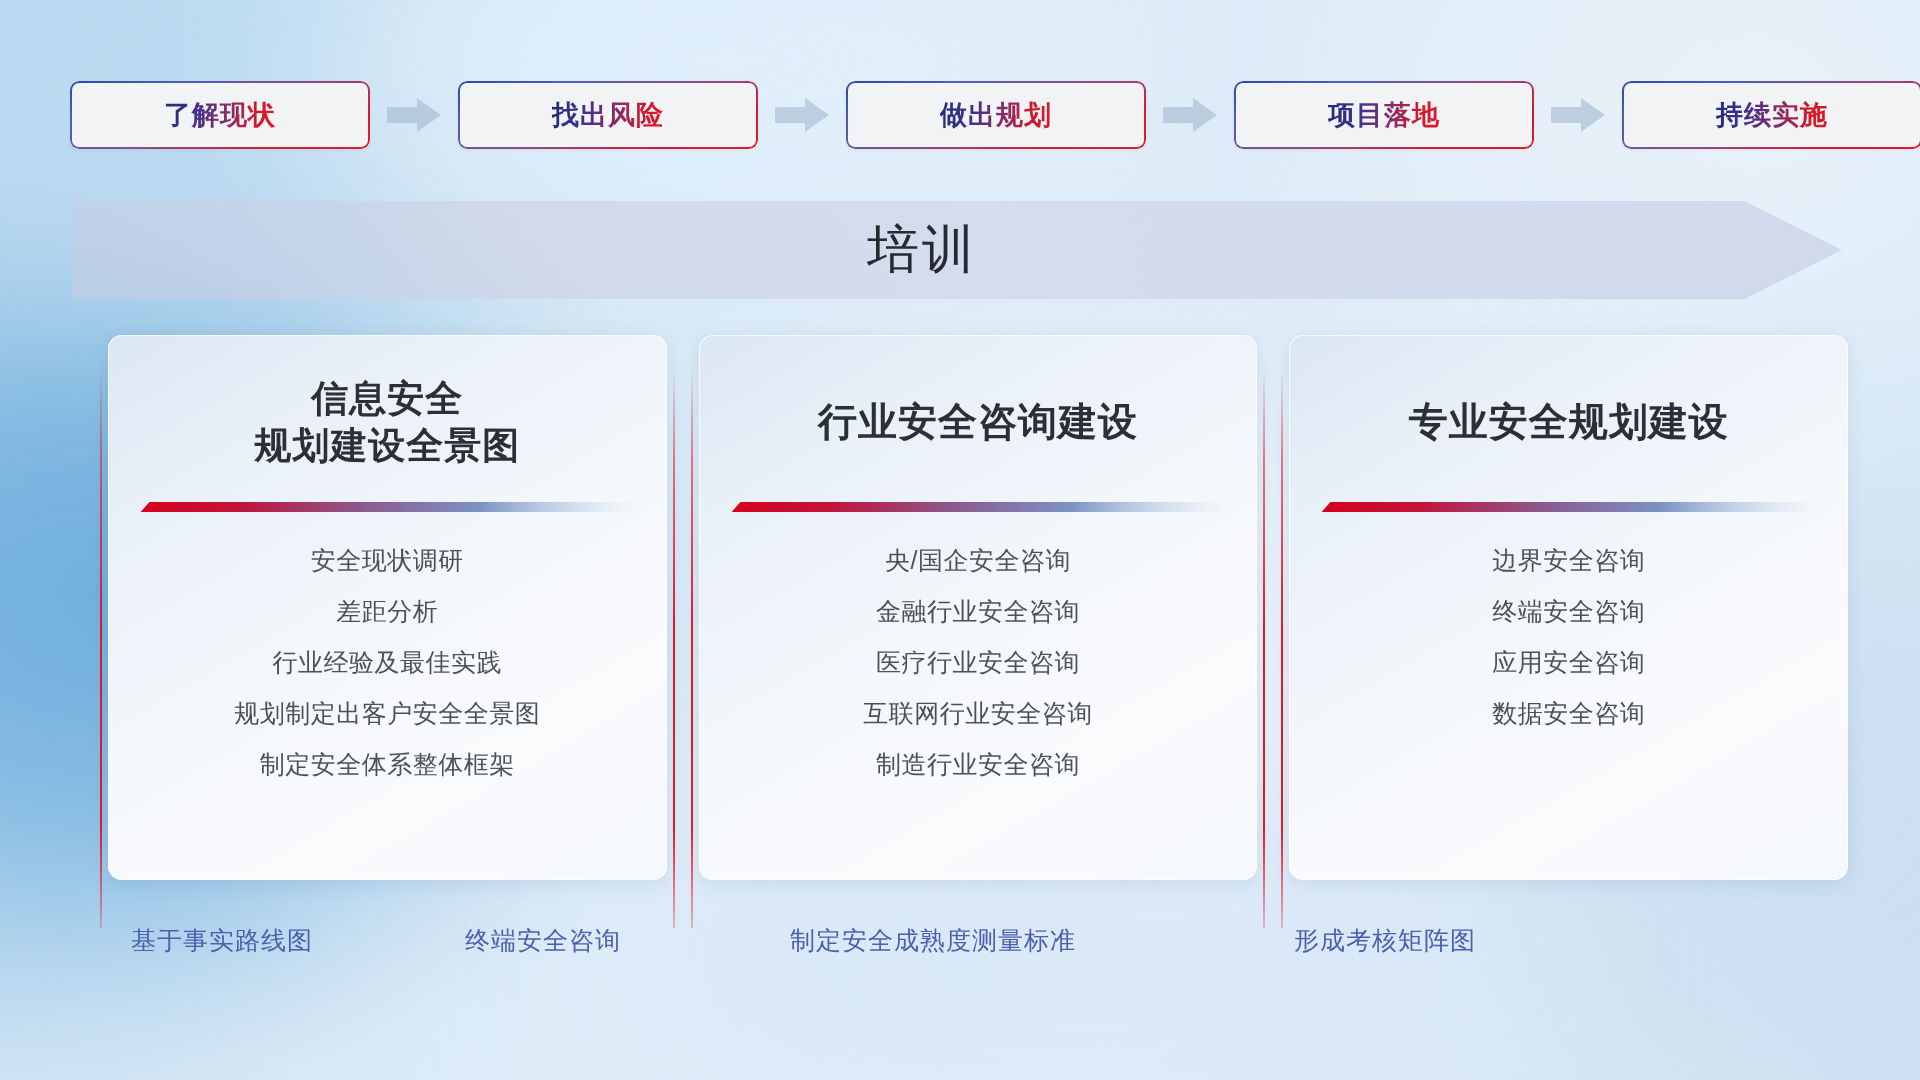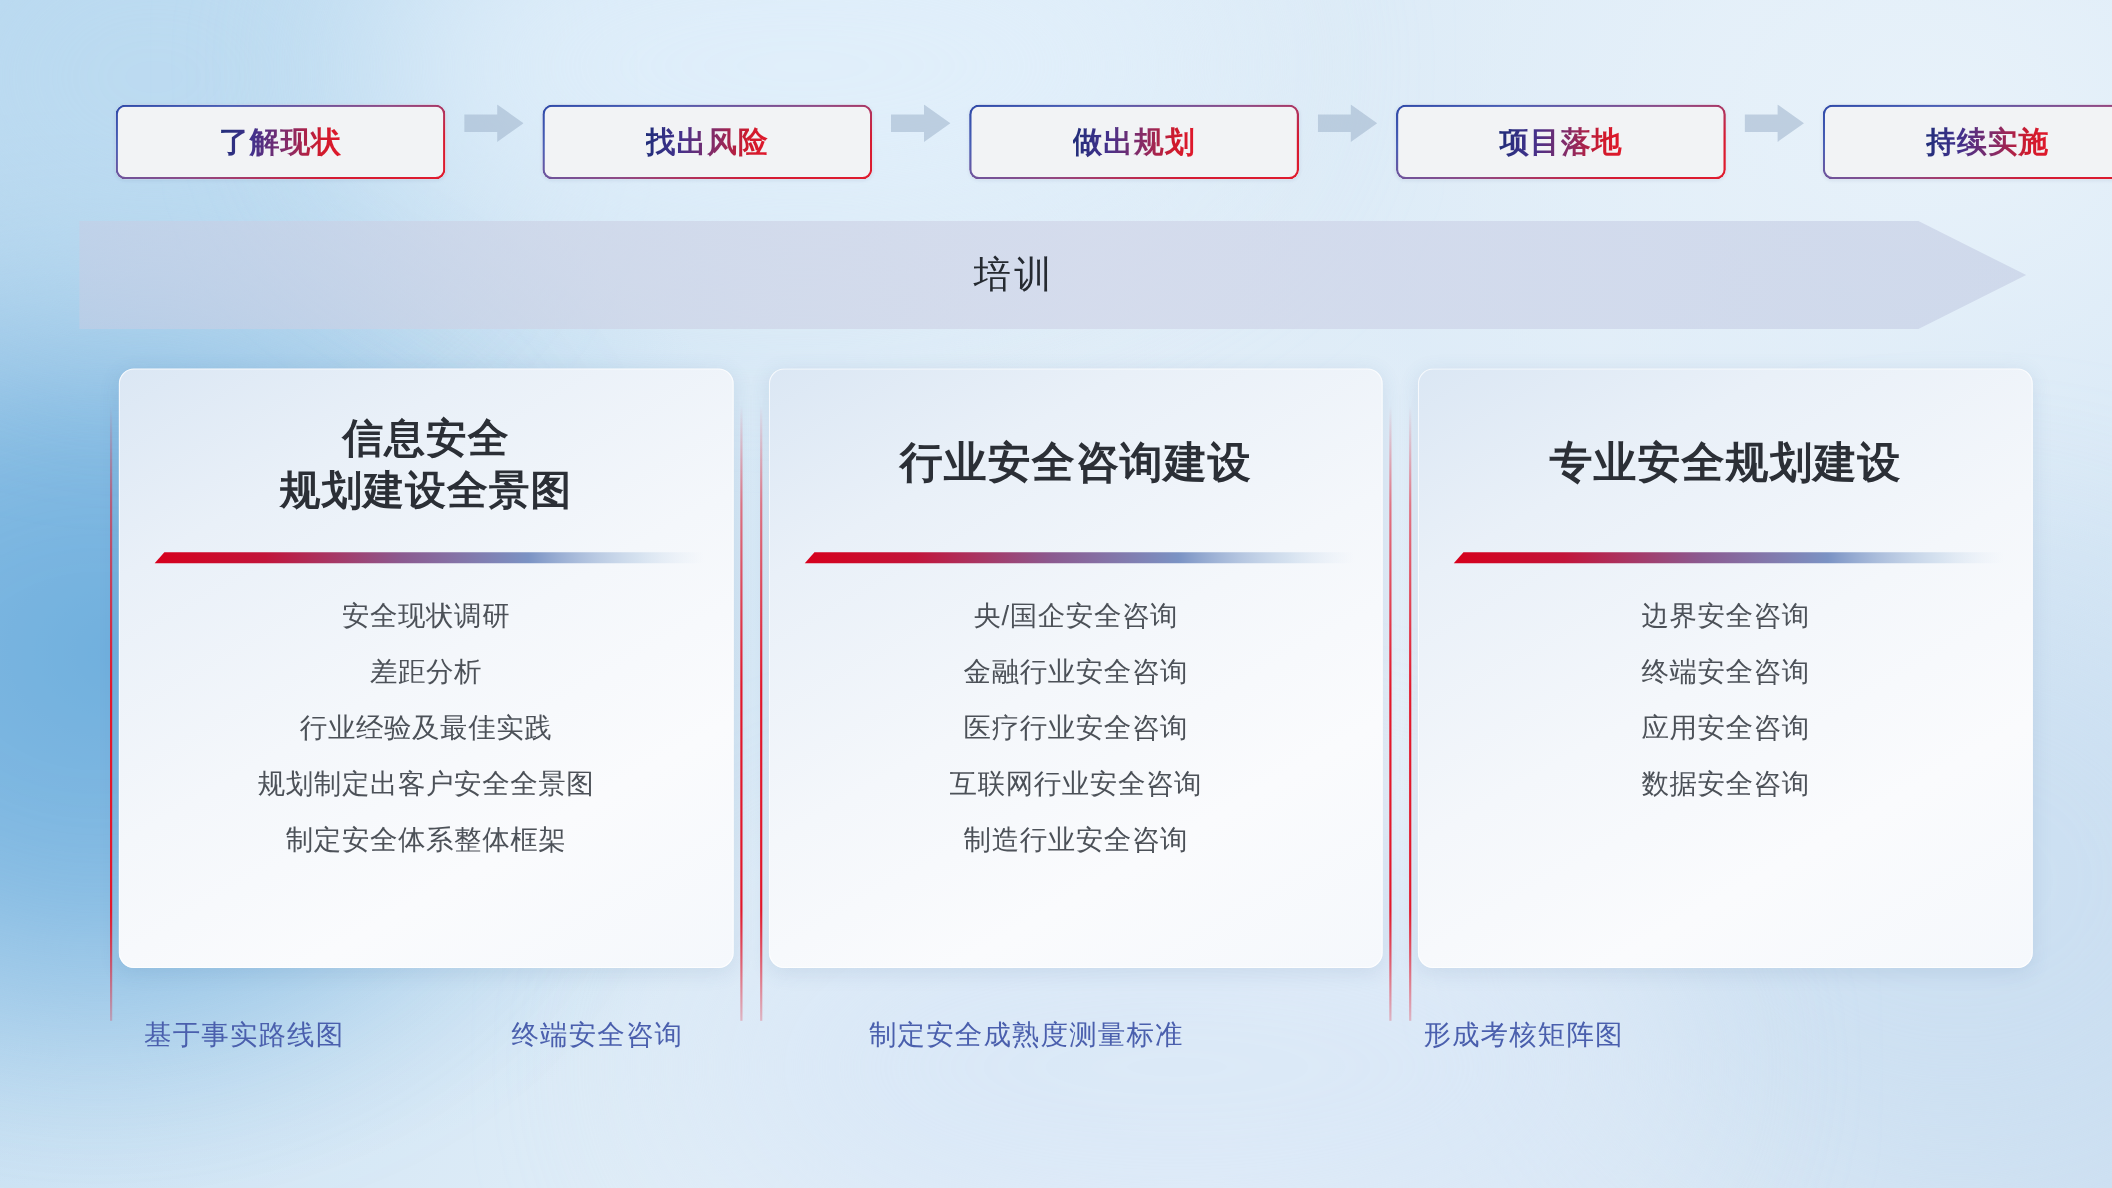--- a/index.html
+++ b/index.html
@@ -24,25 +24,24 @@
   .bgblob { position:absolute; border-radius:50%; filter: blur(90px); pointer-events:none; }
   .blob-a { left:-260px; top:300px; width:700px; height:620px; background: rgba(98,168,218,0.55); }
   .blob-b { left:-120px; top:-140px; width:520px; height:420px; background: rgba(186,218,240,0.75); }
   .blob-c { right:-180px; top:520px; width:640px; height:560px; background: rgba(198,220,240,0.6); }
   .blob-d { left:620px; top:760px; width:900px; height:420px; background: rgba(214,230,246,0.7); }
   .blob-e { left:330px; top:-120px; width:800px; height:360px; background: rgba(226,240,251,0.8); }
 
   
   #steps {
     position: absolute;
-    left: 70px; top: 95px;
+    left: 70px; top: 81px;
     width: 1790px; height: 68px;
     display: flex;
-    align-items: flex-start;
-    margin-left: 35px;
+    align-items: center;
   }
   .step-box {
     position: relative;
     flex: 0 0 auto;
     width: 300px;
     height: 68px;
     border-radius: 9px;
     background: #f2f3f5;
     display: flex;
     align-items: center;
@@ -91,21 +90,21 @@
     width: 1770px; height: 98px;
   }
   #banner svg { position:absolute; inset:0; width:100%; height:100%; }
   #banner-label {
     position: absolute;
     left: 0; right: 0; top: 0;
     height: 98px;
     display: flex; align-items: center; justify-content: center;
     padding-right: 70px;
     box-sizing: border-box;
-    font-size: 34px;
+    font-size: 52px;
     font-weight: 400;
     color: #252a31;
     letter-spacing: 3px;
   }
 
   
   #cards {
     position: absolute;
     left: 108px; top: 335px;
     width: 1740px; height: 545px;

